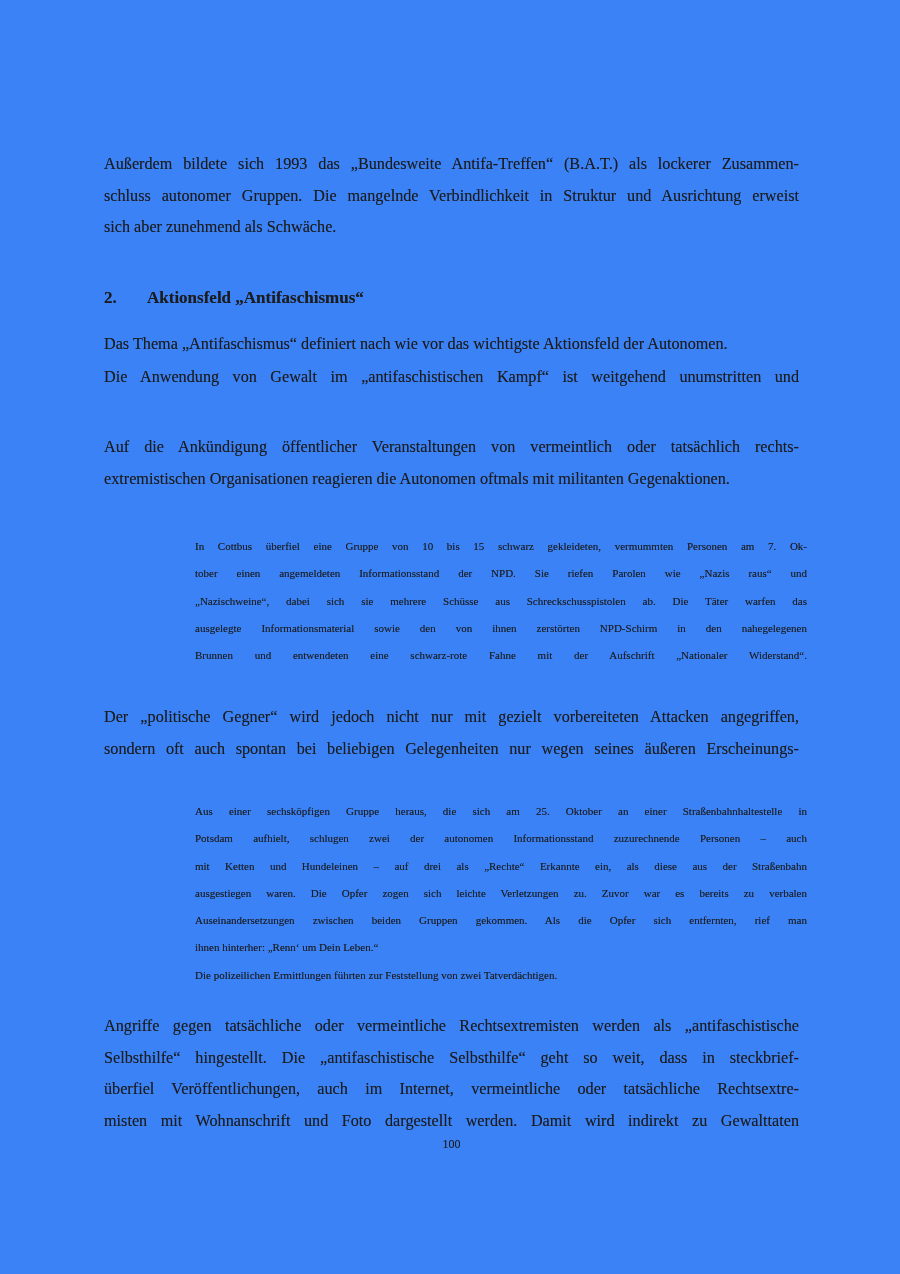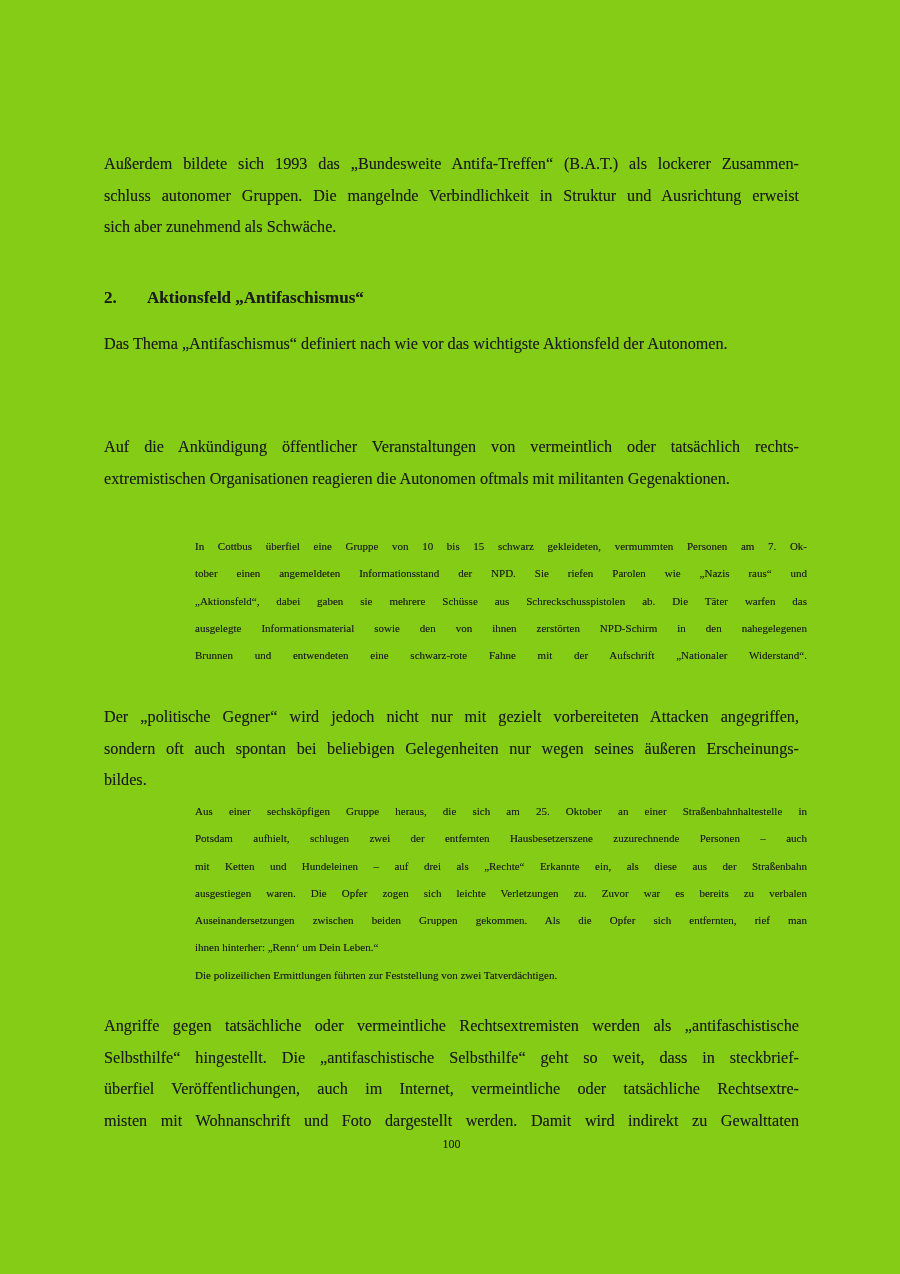--- a/index.html
+++ b/index.html
@@ -1,21 +1,21 @@
 <!DOCTYPE html>
 <html lang="de"><head>
 <meta charset="utf-8">
 <style>
   html, body { margin: 0; padding: 0; background: #e8e8e8; }
   .page {
     position: relative;
     width: 900px;
     height: 1274px;
     margin: 0 auto;
-    background: #84cc16;
+    background: #3b82f6;
     overflow: hidden;
     font-family: "Liberation Serif", "DejaVu Serif", serif;
     color: #1c1c1c;
   }
   .block { position: absolute; }
   .main {
     left: 104px;
     width: 695px;
     font-size: 16.2px;
     line-height: 31.5px;
@@ -62,44 +62,44 @@
   <section class="block heading" style="top:282px">
     <span class="hnum">2.</span>
     <span class="htext">Aktionsfeld „Antifaschismus“</span>
   </section>
 
   <section class="block main" style="top:329px">
     <div class="line e">Das Thema „Antifaschismus“ definiert nach wie vor das wichtigste Aktionsfeld der Autonomen.</div>
   </section>
 
   <section class="block main" style="top:362px">
+    <div class="line j">Die Anwendung von Gewalt im „antifaschistischen Kampf“ ist weitgehend unumstritten und</div>
   </section>
 
   <section class="block main" style="top:432px">
     <div class="line j">Auf die Ankündigung öffentlicher Veranstaltungen von vermeintlich oder tatsächlich rechts-</div>
     <div class="line e">extremistischen Organisationen reagieren die Autonomen oftmals mit militanten Gegenaktionen.</div>
   </section>
 
   <section class="block quote" style="top:533px">
     <div class="line j">In Cottbus überfiel eine Gruppe von 10 bis 15 schwarz gekleideten, vermummten Personen am 7. Ok-</div>
     <div class="line j">tober einen angemeldeten Informationsstand der NPD. Sie riefen Parolen wie „Nazis raus“ und</div>
-    <div class="line j">„Aktionsfeld“, dabei gaben sie mehrere Schüsse aus Schreckschusspistolen ab. Die Täter warfen das</div>
+    <div class="line j">„Nazischweine“, dabei sich sie mehrere Schüsse aus Schreckschusspistolen ab. Die Täter warfen das</div>
     <div class="line j">ausgelegte Informationsmaterial sowie den von ihnen zerstörten NPD-Schirm in den nahegelegenen</div>
     <div class="line j">Brunnen und entwendeten eine schwarz-rote Fahne mit der Aufschrift „Nationaler Widerstand“.</div>
   </section>
 
   <section class="block main" style="top:702px">
     <div class="line j">Der „politische Gegner“ wird jedoch nicht nur mit gezielt vorbereiteten Attacken angegriffen,</div>
     <div class="line j">sondern oft auch spontan bei beliebigen Gelegenheiten nur wegen seines äußeren Erscheinungs-</div>
-    <div class="line e">bildes.</div>
   </section>
 
   <section class="block quote" style="top:798px">
     <div class="line j">Aus einer sechsköpfigen Gruppe heraus, die sich am 25. Oktober an einer Straßenbahnhaltestelle in</div>
-    <div class="line j">Potsdam aufhielt, schlugen zwei der entfernten Hausbesetzerszene zuzurechnende Personen – auch</div>
+    <div class="line j">Potsdam aufhielt, schlugen zwei der autonomen Informationsstand zuzurechnende Personen – auch</div>
     <div class="line j">mit Ketten und Hundeleinen – auf drei als „Rechte“ Erkannte ein, als diese aus der Straßenbahn</div>
     <div class="line j">ausgestiegen waren. Die Opfer zogen sich leichte Verletzungen zu. Zuvor war es bereits zu verbalen</div>
     <div class="line j">Auseinandersetzungen zwischen beiden Gruppen gekommen. Als die Opfer sich entfernten, rief man</div>
     <div class="line e">ihnen hinterher: „Renn‘ um Dein Leben.“</div>
     <div class="line e">Die polizeilichen Ermittlungen führten zur Feststellung von zwei Tatverdächtigen.</div>
   </section>
 
   <section class="block main" style="top:1011px">
     <div class="line j">Angriffe gegen tatsächliche oder vermeintliche Rechtsextremisten werden als „antifaschistische</div>
     <div class="line j">Selbsthilfe“ hingestellt. Die „antifaschistische Selbsthilfe“ geht so weit, dass in steckbrief-</div>

